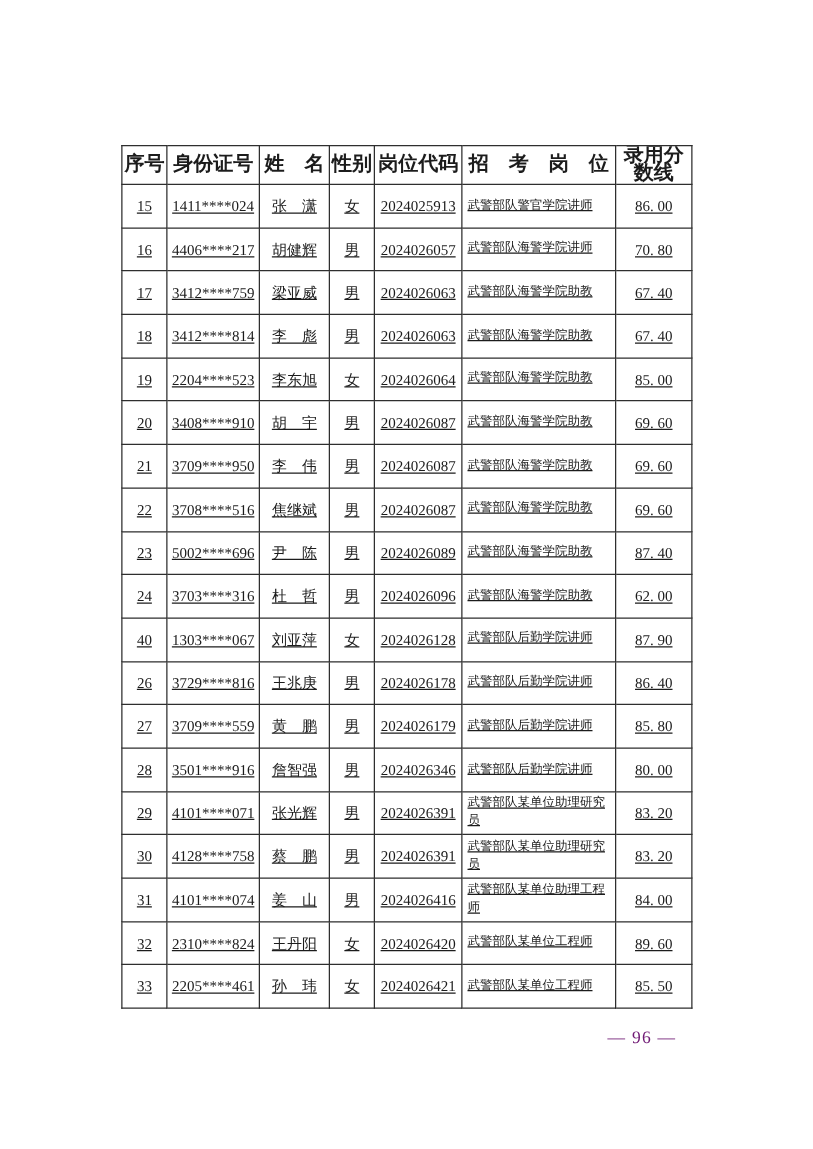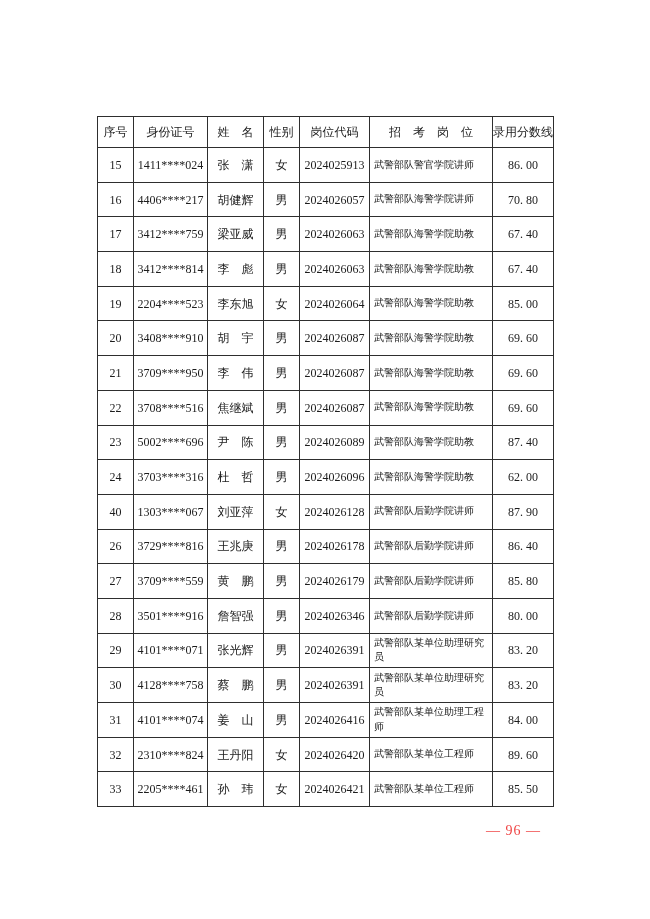--- a/index.html
+++ b/index.html
@@ -31,41 +31,42 @@
     vertical-align: middle;
     padding: 0;
     font-size: 12px;
     line-height: 14px;
     overflow: hidden;
   }
   .score-table thead tr {
     height: 31px;
   }
   .score-table th {
-    font-weight: normal;
-    font-size: 12px;
+    font-weight: bold;
+    font-size: 16px;
   }
   .score-table tbody tr {
     height: 34.7px;
+    text-decoration: underline;
   }
   
   .score-table td.col-5 {
     text-align: left;
     padding: 1px 2px 1px 4px;
     font-size: 10px;
     line-height: 14.5px;
   }
   .page-footer {
     position: absolute;
     left: 486px;
     top: 823px;
     width: 70px;
     font-size: 14px;
     letter-spacing: 1px;
-    color: #ef4444;
+    color: #701a75;
     white-space: nowrap;
   }
 </style>
 </head>
 <body>
 
 <table class="score-table">
   <colgroup>
     <col style="width:36px">
     <col style="width:74px">

